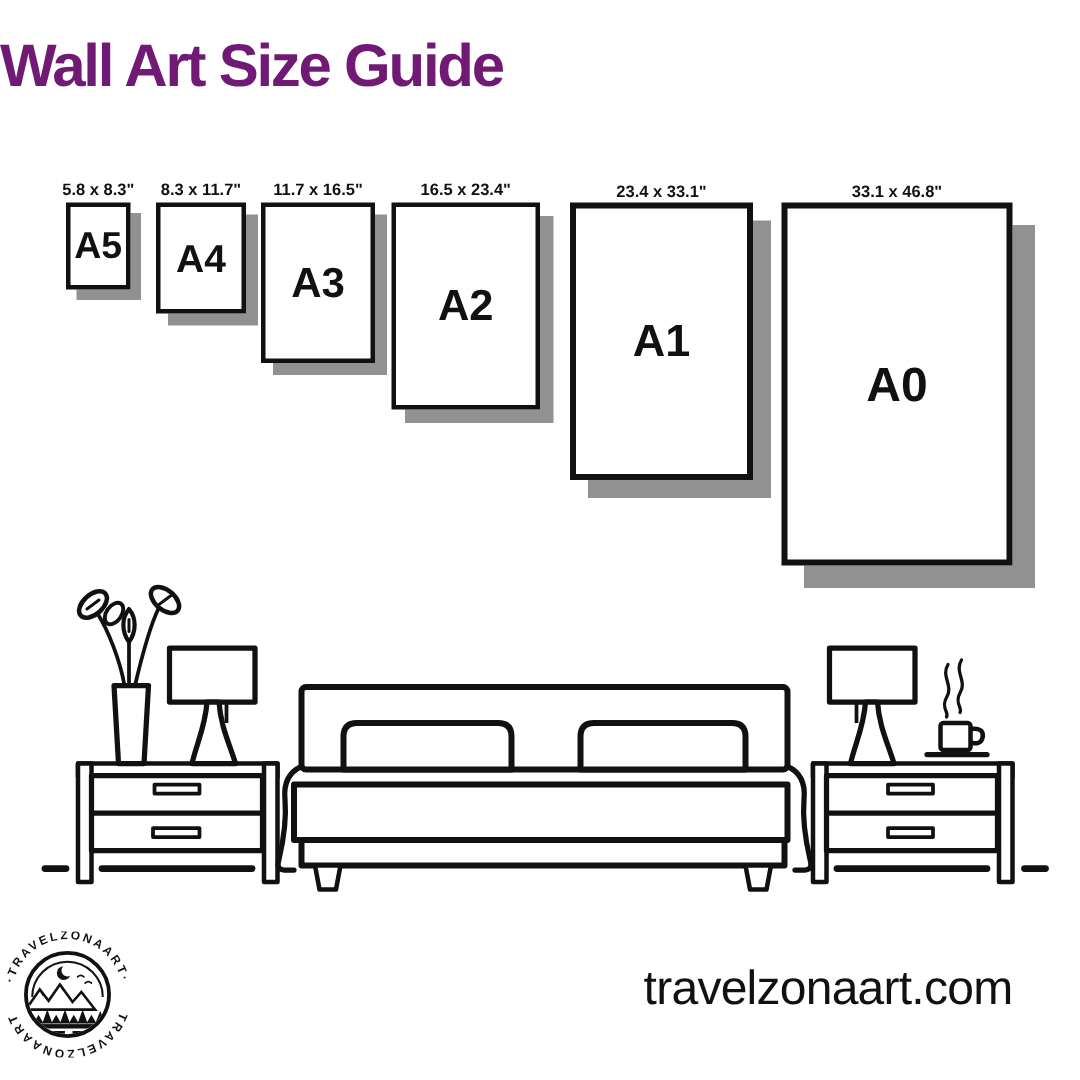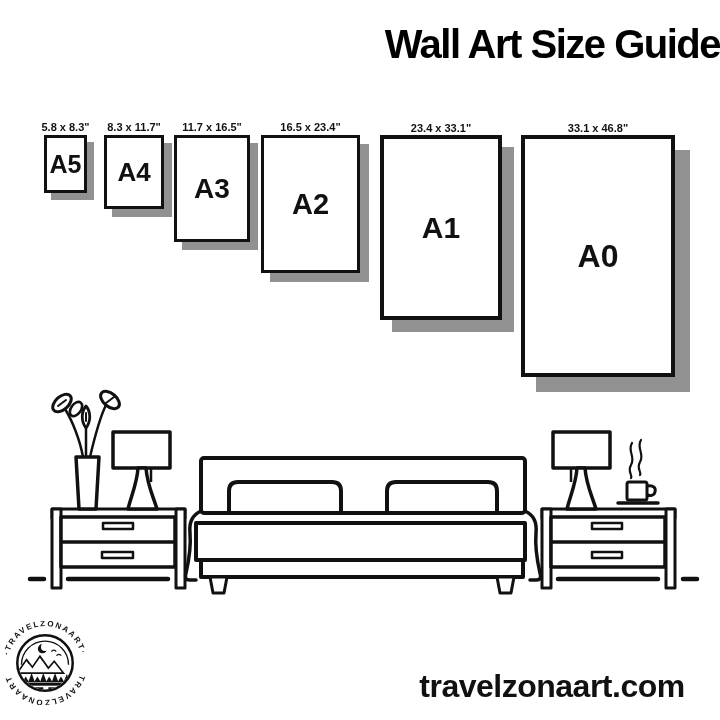--- a/index.html
+++ b/index.html
@@ -1,36 +1,36 @@
 <!DOCTYPE html>
 <html><head>
 <meta charset="utf-8">
 <style>
   html,body{margin:0;padding:0;background:#fff;}
   .poster{position:relative;width:720px;height:720px;background:#fff;overflow:hidden;
           font-family:"Liberation Sans","DejaVu Sans",sans-serif;color:#111;}
-  .title{position:absolute;left:0;top:22px;width:720px;text-align:right;
-         font-size:40px;font-weight:bold;letter-spacing:-1.5px;color:#000000;}
+  .title{position:absolute;left:0;top:22px;width:720px;text-align:left;
+         font-size:40px;font-weight:bold;letter-spacing:-1.5px;color:#701a75;}
   
   .frame{position:absolute;box-sizing:border-box;background:#fff;border:3px solid #111;
          display:flex;align-items:center;justify-content:center;font-weight:bold;color:#111;}
   .dim-label{position:absolute;bottom:calc(100% + 5px);left:50%;transform:translateX(-50%);
              white-space:nowrap;font-size:11px;font-weight:bold;letter-spacing:0px;color:#111;}
   .f-a5{left:44px;top:135px;width:43px;height:58px;font-size:25px;box-shadow:7px 7px 0 #919191;}
   .f-a4{left:104px;top:135px;width:60px;height:74px;font-size:26px;box-shadow:8px 8px 0 #919191;}
   .f-a3{left:174px;top:135px;width:76px;height:107px;font-size:28px;box-shadow:8px 8px 0 #919191;}
   .f-a2{left:261px;top:135px;width:99px;height:138px;font-size:29px;box-shadow:9px 9px 0 #919191;}
   .f-a1{left:380px;top:135px;width:122px;height:185px;border-width:4px;font-size:30px;box-shadow:12px 12px 0 #919191;}
   .f-a0{left:521px;top:135px;width:154px;height:242px;border-width:4px;font-size:32px;box-shadow:15px 15px 0 #919191;}
   
   .scene{position:absolute;left:20px;top:385px;width:680px;height:215px;}
   
   .logo{position:absolute;left:3px;top:621px;width:84px;height:84px;}
-  .site{position:absolute;left:400px;top:668px;width:304px;text-align:center;
-        font-size:32px;font-weight:bold;letter-spacing:-0.5px;color:#111;}
+  .site{position:absolute;left:400px;top:640px;width:304px;text-align:center;
+        font-size:32px;font-weight:normal;letter-spacing:-0.5px;color:#111;}
 </style>
 </head>
 <body>
 
 <div class="poster">
 
   <div class="title">Wall Art Size Guide</div>
 
   <div class="frame f-a5">
     <span class="dim-label">5.8 x 8.3"</span>

